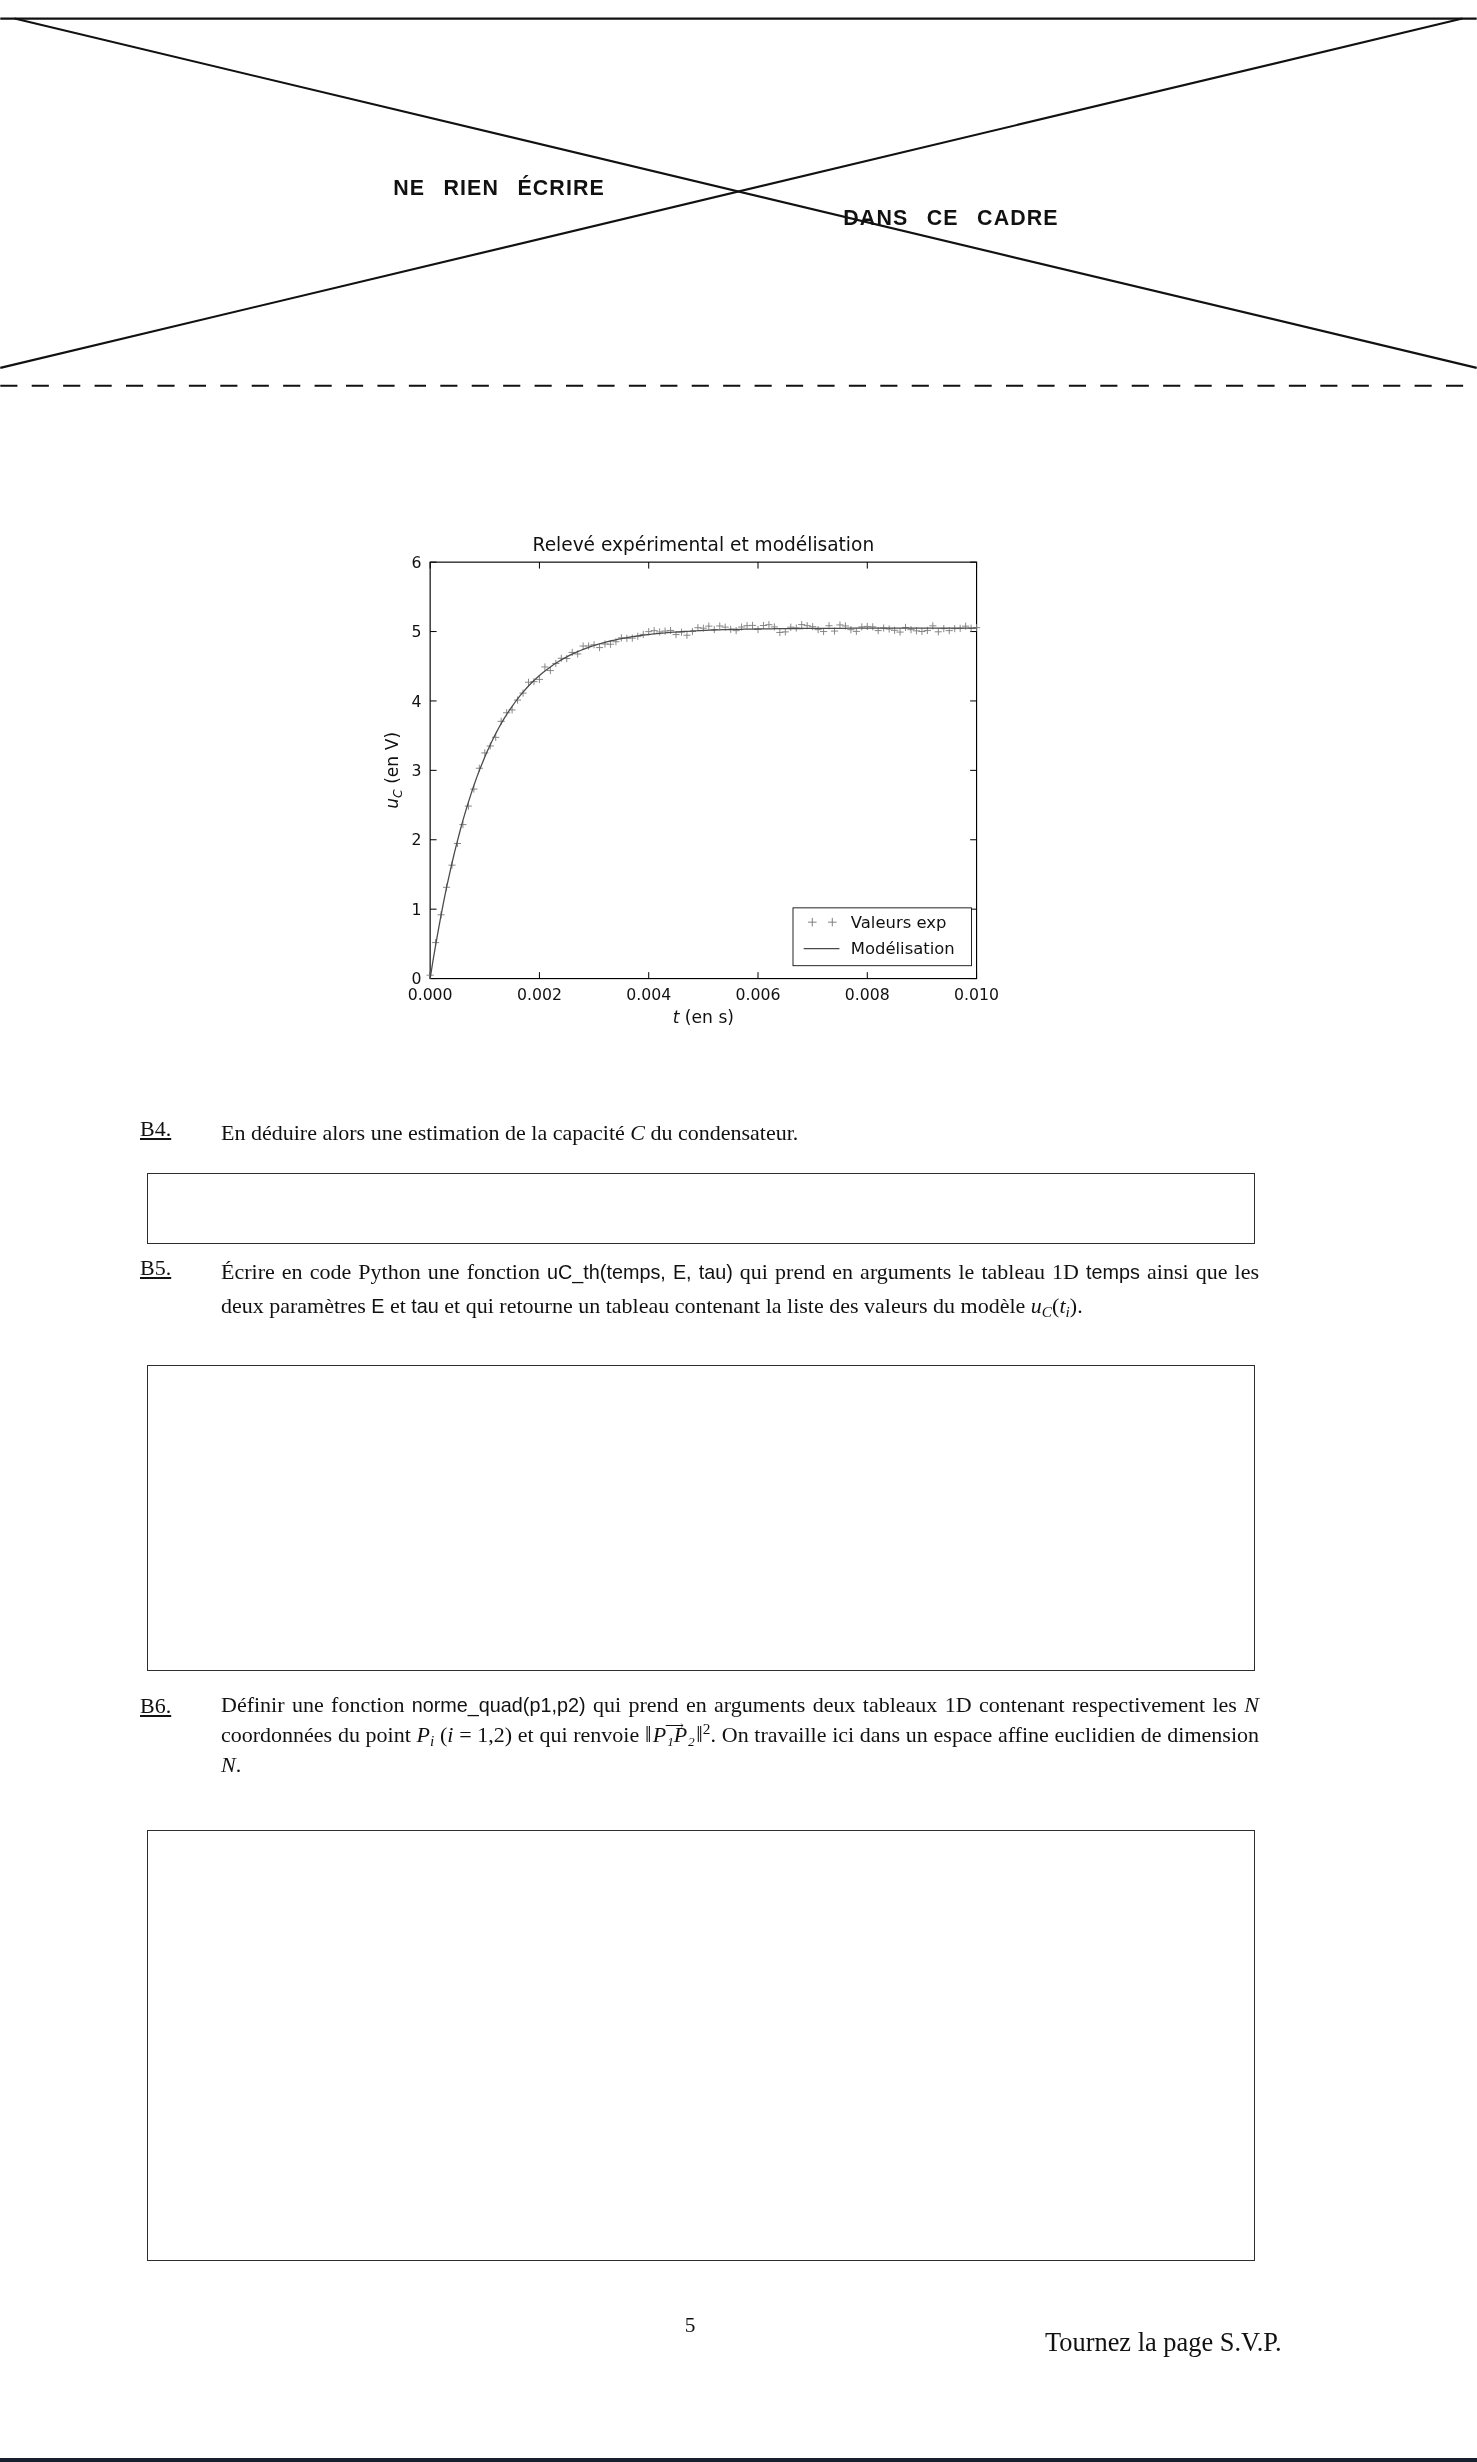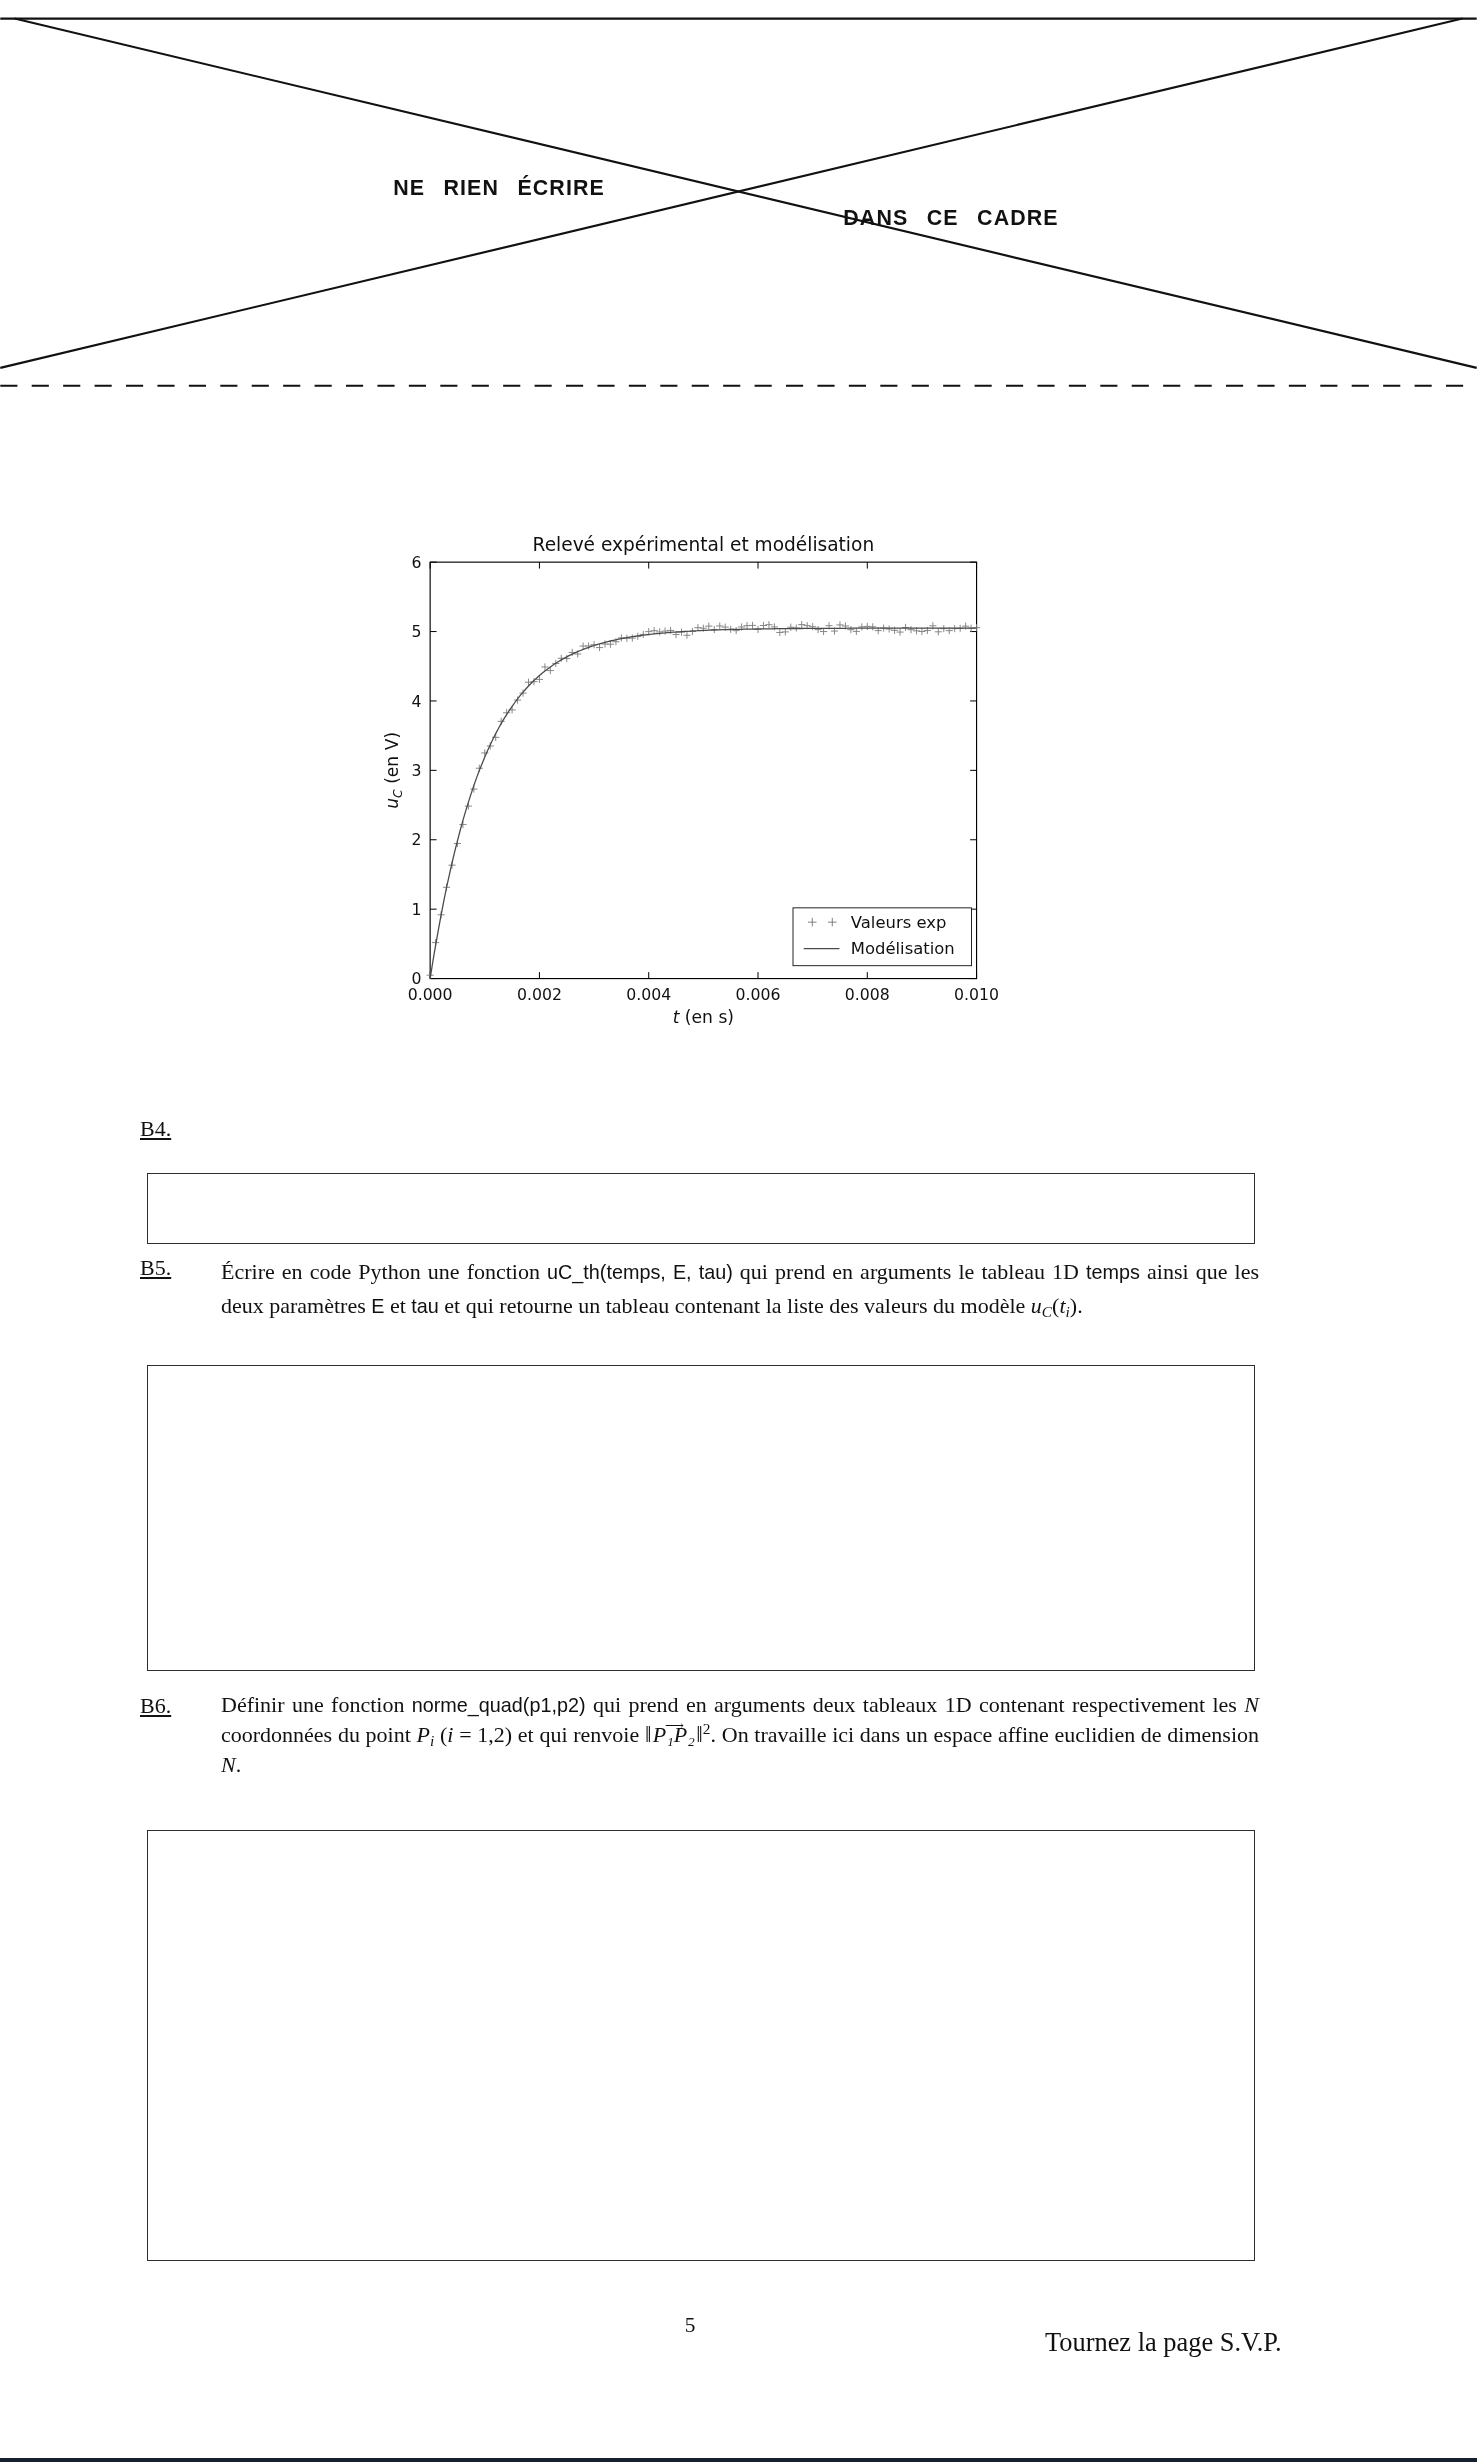--- a/index.html
+++ b/index.html
@@ -117,20 +117,21 @@
           <line x1="624" y1="549" x2="636" y2="549" stroke="#808080" stroke-width="1.4"></line>
           <line x1="630" y1="543" x2="630" y2="555" stroke="#808080" stroke-width="1.4"></line>
           <text x="656" y="557" font-size="23" text-anchor="start" font-family="&quot;DejaVu Sans&quot;, sans-serif" fill="#111">Valeurs exp</text>
           <line x1="590" y1="586" x2="640" y2="586" stroke="#4a4a4a" stroke-width="1.8"></line>
           <text x="656" y="594" font-size="23" text-anchor="start" font-family="&quot;DejaVu Sans&quot;, sans-serif" fill="#111">Modélisation</text>
         </g>
       </svg>
   </div>
 
   <div class="q-label" style="top:1116px">B4.</div>
+  <div class="q-text" style="top:1116px"><span class="seg-r">En déduire alors une estimation de la capacité </span><span class="seg-i">C</span><span class="seg-r"> du condensateur.</span></div>
   <div class="answer-box" style="top:1173px;height:69px"></div>
 
   <div class="q-label" style="top:1255px">B5.</div>
   <div class="q-text" style="top:1255px"><span class="seg-r">Écrire en code Python une fonction </span><span class="seg-c">uC_th(temps, E, tau)</span><span class="seg-r"> qui prend en arguments le tableau 1D </span><span class="seg-c">temps</span><span class="seg-r"> ainsi que les deux paramètres </span><span class="seg-c">E</span><span class="seg-r"> et </span><span class="seg-c">tau</span><span class="seg-r"> et qui retourne un tableau contenant la liste des valeurs du modèle </span><span class="seg-i">u</span><span class="seg-sub">C</span><span class="seg-r">(</span><span class="seg-i">t</span><span class="seg-sub">i</span><span class="seg-r">).</span></div>
   <div class="answer-box" style="top:1365px;height:304px"></div>
 
   <div class="q-label" style="top:1693px">B6.</div>
   <div class="q-text tall" style="top:1693px"><span class="seg-r">Définir une fonction </span><span class="seg-c">norme_quad(p1,p2)</span><span class="seg-r"> qui prend en arguments deux tableaux 1D contenant respectivement les </span><span class="seg-i">N</span><span class="seg-r"> coordonnées du point </span><span class="seg-i">P</span><span class="seg-sub">i</span><span class="seg-r"> (</span><span class="seg-i">i</span><span class="seg-r"> = 1,2) et qui renvoie </span><span class="seg-norm">‖</span><span class="seg-vec"><span class="vec-arrow">⟶</span><span>P₁P₂</span></span><span class="seg-norm">‖</span><span class="seg-sup">2</span><span class="seg-r">. On travaille ici dans un espace affine euclidien de dimension </span><span class="seg-i">N</span><span class="seg-r">.</span></div>
   <div class="answer-box" style="top:1830px;height:429px"></div>
 

